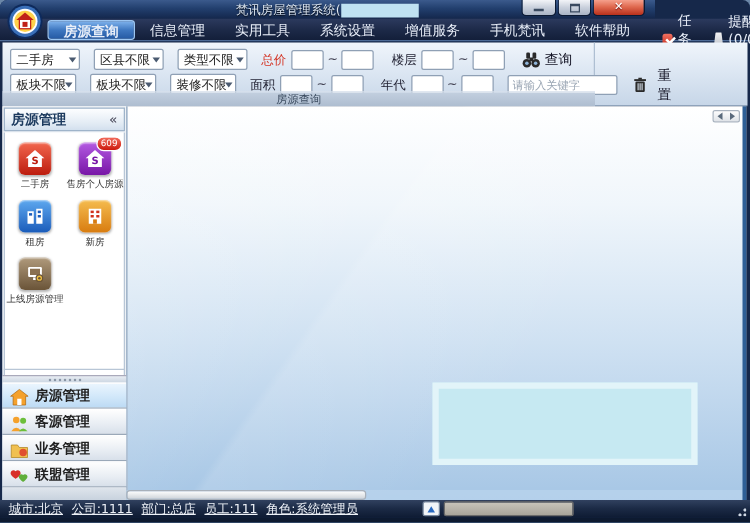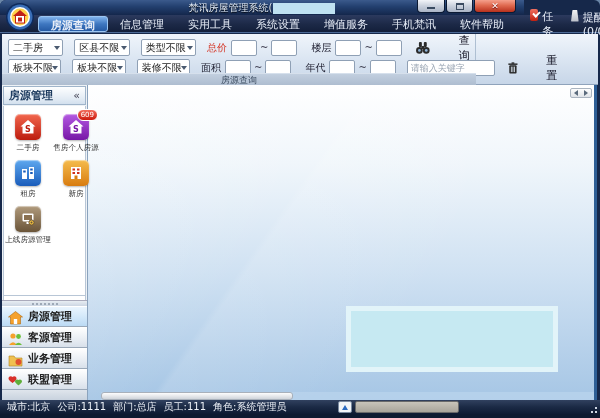--- a/index.html
+++ b/index.html
@@ -30,21 +30,21 @@
   
   .menubar{ position:absolute; left:0; top:15px; width:600px; height:18px;
     background:linear-gradient(180deg,#2c3a5e 0%,#1c2947 55%,#131f3a 100%);
     border-bottom:1px solid #4d6a96; display:flex; align-items:center; }
   .tabs{ display:flex; margin-left:38px; height:100%; align-items:center; }
   .tab{ color:#e8eef8; font-size:11px; padding:1px 12px; height:16px; line-height:15px;
     border-radius:3px; cursor:pointer; white-space:nowrap; }
   .tab.active{ background:linear-gradient(180deg,#7fb2ec 0%,#3e77c0 50%,#255aa4 100%);
     border:1px solid #9cc6f2; font-weight:bold; }
   .menu-tools{ margin-left:auto; display:flex; align-items:center; margin-right:10px; }
-  .tool{ display:flex; align-items:flex-start; color:#e8eef8; font-size:11px; margin-left:14px;
+  .tool{ display:flex; align-items:flex-end; color:#e8eef8; font-size:11px; margin-left:14px;
     cursor:pointer; }
   .tool .ic{ width:12px; height:12px; margin-right:4px; display:inline-block; }
   .ic-task{ background:linear-gradient(180deg,#f07060,#c02010); border-radius:2px; position:relative; }
   .ic-task::after{ content:""; position:absolute; left:3px; top:2px; width:5px; height:3px;
     border-left:2px solid #fff; border-bottom:2px solid #fff; transform:rotate(-45deg); }
   .ic-remind{ background:linear-gradient(180deg,#f4f4f4,#b9bec8); border-radius:2px 2px 1px 1px;
     clip-path:polygon(20% 0,80% 0,100% 100%,0 100%); }
 
   
   .ribbon{ position:absolute; left:2px; top:34px; width:596px; height:51px;
@@ -63,34 +63,34 @@
   .f-label{ font-size:10px; color:#223; margin-right:3px; white-space:nowrap; }
   .f-label.red{ color:#d43222; }
   .num-input{ width:26px; height:16px; border:1px solid #8fa0b5; border-radius:2px; background:#fff;
     font-size:10px; padding:0 2px; margin:0 1px; }
   .tilde{ font-size:10px; color:#445; margin:0 2px; }
   .gapL{ margin-left:13px; }
   .kw-input{ width:88px; height:16px; border:1px solid #8fa0b5; border-radius:2px; background:#fff;
     font-size:9px; padding:0 3px; color:#333; }
   .kw-input::placeholder{ color:#9aa6b4; }
   .rb-btn{ display:flex; align-items:center; background:transparent; border:none; cursor:pointer;
-    font-size:11px; color:#112; margin-left:12px; font-family:inherit;gap:20px; }
+    font-size:11px; color:#112; margin-left:12px; font-family:inherit; }
   .rb-btn svg{ margin-right:3px; }
   .group-label{ position:absolute; left:0; bottom:0; width:474px; height:12px; text-align:center;
     font-size:9px; color:#3c4c60; line-height:12px;
     background:linear-gradient(180deg,#c2cfdf 0%,#aebdd0 100%); border-top:1px solid #d6e0ec; }
 
   
   .main{ position:absolute; left:2px; top:85px; width:595px; height:315px;
     background:linear-gradient(180deg,#ffffff 0%,#f0f6fb 25%,#cfe1f2 60%,#a6c6e5 100%); }
   .sheen{ position:absolute; inset:0;
     background:linear-gradient(125deg,rgba(255,255,255,.35) 0%,rgba(255,255,255,0) 45%,rgba(255,255,255,.12) 46%,rgba(255,255,255,0) 70%); }
 
   
-  .sidebar{ position:absolute; left:0; top:0; width:86px; height:315px; background:#eef2f6;
+  .sidebar{ position:absolute; left:0; top:0; width:100px; height:315px; background:#eef2f6;
     border-right:1px solid #8ba3bd; display:flex; flex-direction:column; }
   .sb-header{ height:19px; background:linear-gradient(180deg,#fdfeff 0%,#e2ebf4 70%,#d3e0ee 100%);
     border:1px solid #9fb4ca; display:flex; align-items:center; padding:0 5px; margin:1px; }
   .sb-header .t{ font-size:11px; font-weight:bold; color:#1c3least2; color:#1c3a5e; flex:1; }
   .sb-header .col{ font-size:11px; color:#445; cursor:pointer; }
   .sb-grid{ background:#fff; border:1px solid #b8c6d6; border-top:none; margin:0 1px; flex:0 0 190px;
     display:grid; grid-template-columns:1fr 1fr; align-content:start; padding-top:8px; row-gap:7px; }
   .sc{ display:flex; flex-direction:column; align-items:center; cursor:pointer; position:relative; }
   .sc-ic{ width:26px; height:26px; border-radius:5px; display:flex; align-items:center;
     justify-content:center; position:relative; box-shadow:inset 0 1px 1px rgba(255,255,255,.5),0 1px 2px rgba(0,0,0,.3); }
@@ -122,21 +122,21 @@
     background:#c6e9f2; border:5px solid #e2f4f9; }
   .h-scroll{ position:absolute; left:0; bottom:0; height:8px; width:100%;
     background:rgba(190,215,238,.6); }
   .h-thumb{ position:absolute; left:0; top:0; width:192px; height:8px;
     background:linear-gradient(180deg,#fdfdfd,#cfd4da); border:1px solid #a8b0ba; border-radius:3px; cursor:pointer; }
   .v-edge{ position:absolute; right:0; top:0; width:3px; height:315px; background:#2e5f96; }
 
   
   .statusbar{ position:absolute; left:0; bottom:4px; width:600px; height:14px;
     background:linear-gradient(180deg,#31415f 0%,#1b2a45 50%,#0e1b33 100%);
-    display:flex; align-items:center; color:#eef2f8; font-size:10px; }
+    display:flex; align-items:center; color:#eef2f8; font-size:10px;text-decoration:underline; }
   .statusbar .seg{ margin-left:7px; white-space:nowrap; }
   .up-btn{ position:absolute; left:338px; top:1px; width:14px; height:12px; background:#f2f5f8;
     border:1px solid #7a8aa0; border-radius:2px; display:flex; align-items:center; justify-content:center; cursor:pointer; }
   .up-btn::after{ content:""; width:0; height:0; border-left:3px solid transparent;
     border-right:3px solid transparent; border-bottom:5px solid #2a6ac0; }
   .gray-box{ position:absolute; left:355px; top:1px; width:104px; height:12px;
     background:linear-gradient(180deg,#c8c4ba,#a8a49a); border:1px solid #6a6a6a; border-radius:2px; }
   .grip{ position:absolute; right:3px; bottom:1px; width:9px; height:9px;
     background:
       radial-gradient(circle at 8px 8px,#cfd8e4 1px,transparent 1.5px),

